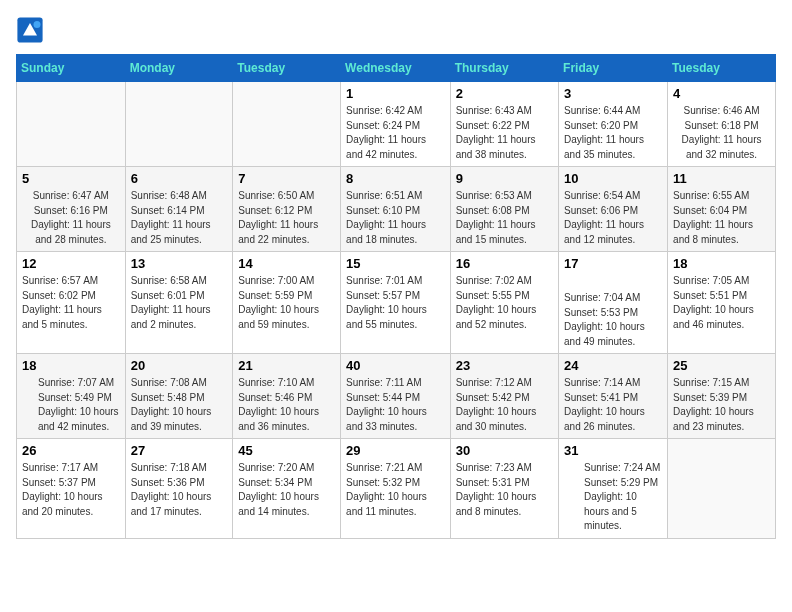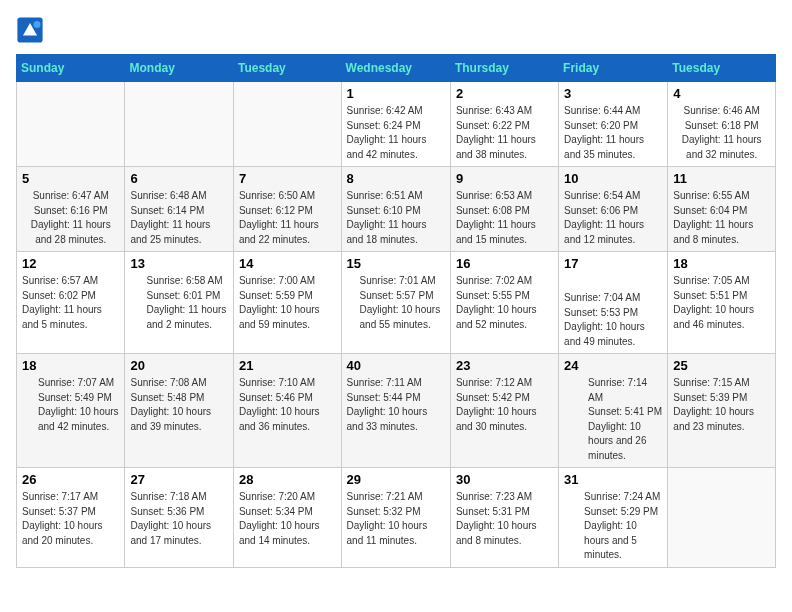--- a/index.html
+++ b/index.html
@@ -195,33 +195,33 @@
       </tr>
       <tr>
         <td>
           <span class="day-number">12</span>
           <div class="day-info" style="white-space: pre-line;">Sunrise: 6:57 AM
 Sunset: 6:02 PM
 Daylight: 11 hours and 5 minutes.</div>
         </td>
         <td>
           <span class="day-number">13</span>
-          <div class="day-info" style="white-space: pre-line; margin-left: 16px;">Sunrise: 6:58 AM
+          <div class="day-info" style="white-space: pre-line;">Sunrise: 6:58 AM
 Sunset: 6:01 PM
 Daylight: 11 hours and 2 minutes.</div>
         </td>
         <td>
           <span class="day-number">14</span>
           <div class="day-info" style="white-space: pre-line;">Sunrise: 7:00 AM
 Sunset: 5:59 PM
 Daylight: 10 hours and 59 minutes.</div>
         </td>
         <td>
           <span class="day-number">15</span>
-          <div class="day-info" style="white-space: pre-line; margin-left: 13px;">Sunrise: 7:01 AM
+          <div class="day-info" style="white-space: pre-line;">Sunrise: 7:01 AM
 Sunset: 5:57 PM
 Daylight: 10 hours and 55 minutes.</div>
         </td>
         <td>
           <span class="day-number">16</span>
           <div class="day-info" style="white-space: pre-line;">Sunrise: 7:02 AM
 Sunset: 5:55 PM
 Daylight: 10 hours and 52 minutes.</div>
         </td>
         <td>
@@ -263,21 +263,21 @@
 Daylight: 10 hours and 33 minutes.</div>
         </td>
         <td>
           <span class="day-number">23</span>
           <div class="day-info" style="white-space: pre-line;">Sunrise: 7:12 AM
 Sunset: 5:42 PM
 Daylight: 10 hours and 30 minutes.</div>
         </td>
         <td>
           <span class="day-number">24</span>
-          <div class="day-info" style="white-space: pre-line; margin-left: 24px;">Sunrise: 7:14 AM
+          <div class="day-info" style="white-space: pre-line;">Sunrise: 7:14 AM
 Sunset: 5:41 PM
 Daylight: 10 hours and 26 minutes.</div>
         </td>
         <td>
           <span class="day-number">25</span>
           <div class="day-info" style="white-space: pre-line;">Sunrise: 7:15 AM
 Sunset: 5:39 PM
 Daylight: 10 hours and 23 minutes.</div>
         </td>
       </tr>
@@ -288,21 +288,21 @@
 Sunset: 5:37 PM
 Daylight: 10 hours and 20 minutes.</div>
         </td>
         <td>
           <span class="day-number">27</span>
           <div class="day-info" style="white-space: pre-line;">Sunrise: 7:18 AM
 Sunset: 5:36 PM
 Daylight: 10 hours and 17 minutes.</div>
         </td>
         <td>
-          <span class="day-number">28</span>
+          <span class="day-number">45</span>
           <div class="day-info" style="white-space: pre-line;">Sunrise: 7:20 AM
 Sunset: 5:34 PM
 Daylight: 10 hours and 14 minutes.</div>
         </td>
         <td>
           <span class="day-number">29</span>
           <div class="day-info" style="white-space: pre-line;">Sunrise: 7:21 AM
 Sunset: 5:32 PM
 Daylight: 10 hours and 11 minutes.</div>
         </td>

